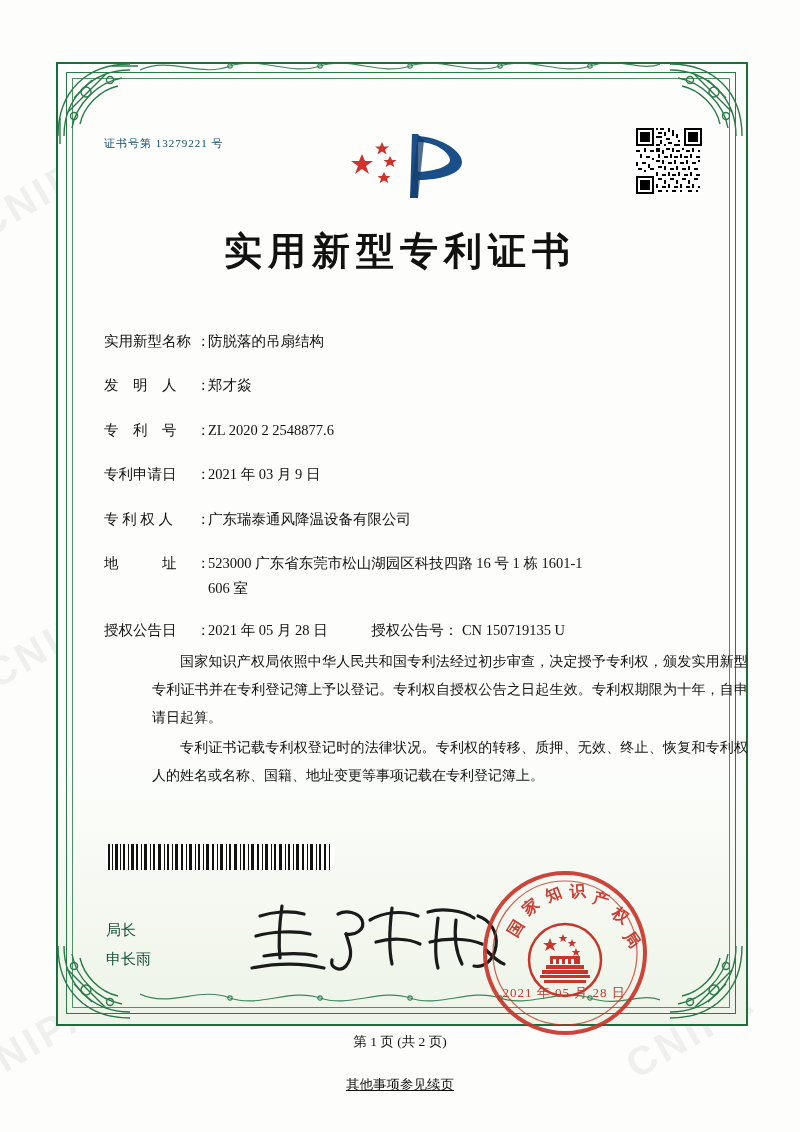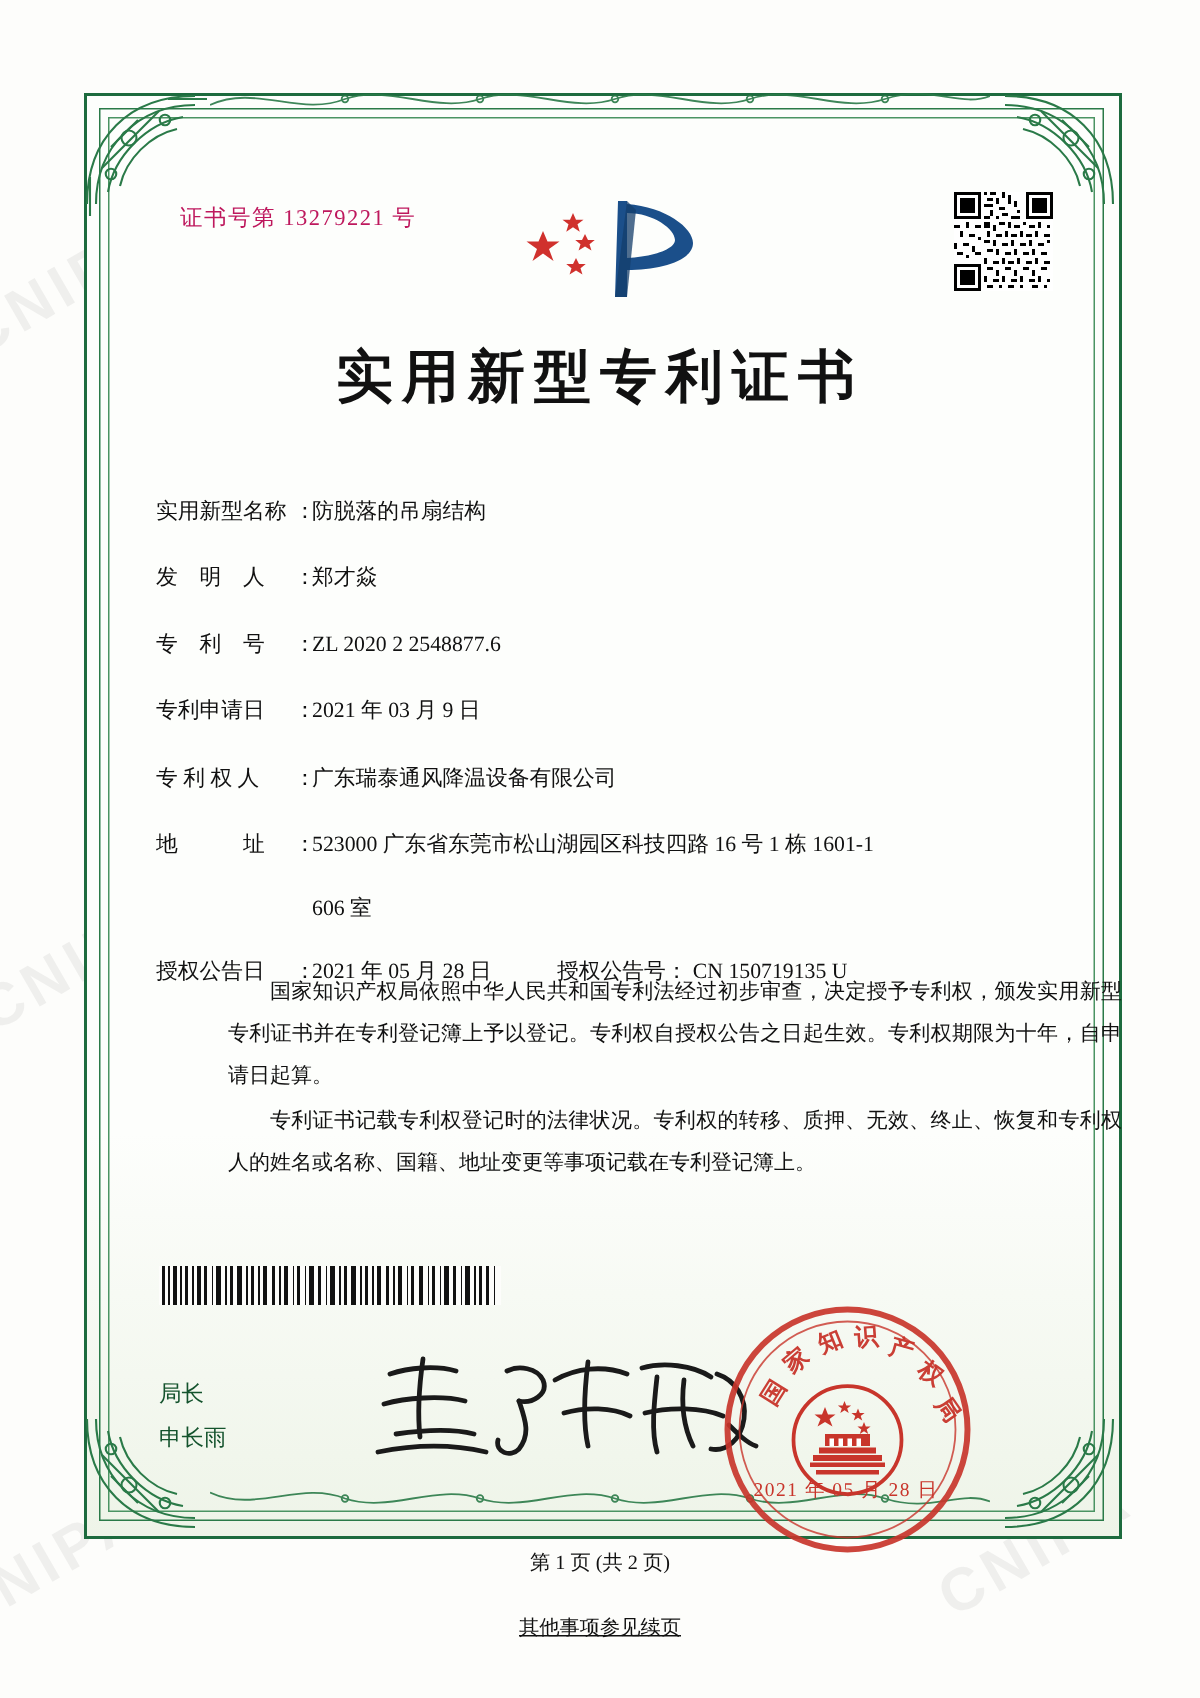--- a/index.html
+++ b/index.html
@@ -94,24 +94,24 @@
     left: 72px;
     top: 78px;
     width: 656px;
     height: 928px;
     z-index: 5;
   }
 
   
   .cert-no {
     position: absolute;
-    left: 48px;
+    left: 32px;
     top: 58px;
-    font-size: 15px;
-    color: #be185d;
+    font-size: 11px;
+    color: #0c4a6e;
     letter-spacing: 1px;
   }
   .logo {
     position: absolute;
     left: 268px;
     top: 50px;
     width: 130px;
     height: 76px;
   }
   .qr {
@@ -157,21 +157,21 @@
   .field-colon {
     width: 12px;
     flex: 0 0 12px;
   }
   .field-value {
     flex: 1 1 auto;
   }
   .field-row.tight { margin-bottom: 20px; }
   .value-second-line {
     display: block;
-    margin-top: 20px;
+    margin-top: 2px;
   }
   .inline-extra {
     margin-left: 40px;
   }
 
   .paragraphs {
     position: absolute;
     left: 32px;
     top: 570px;
     width: 596px;

